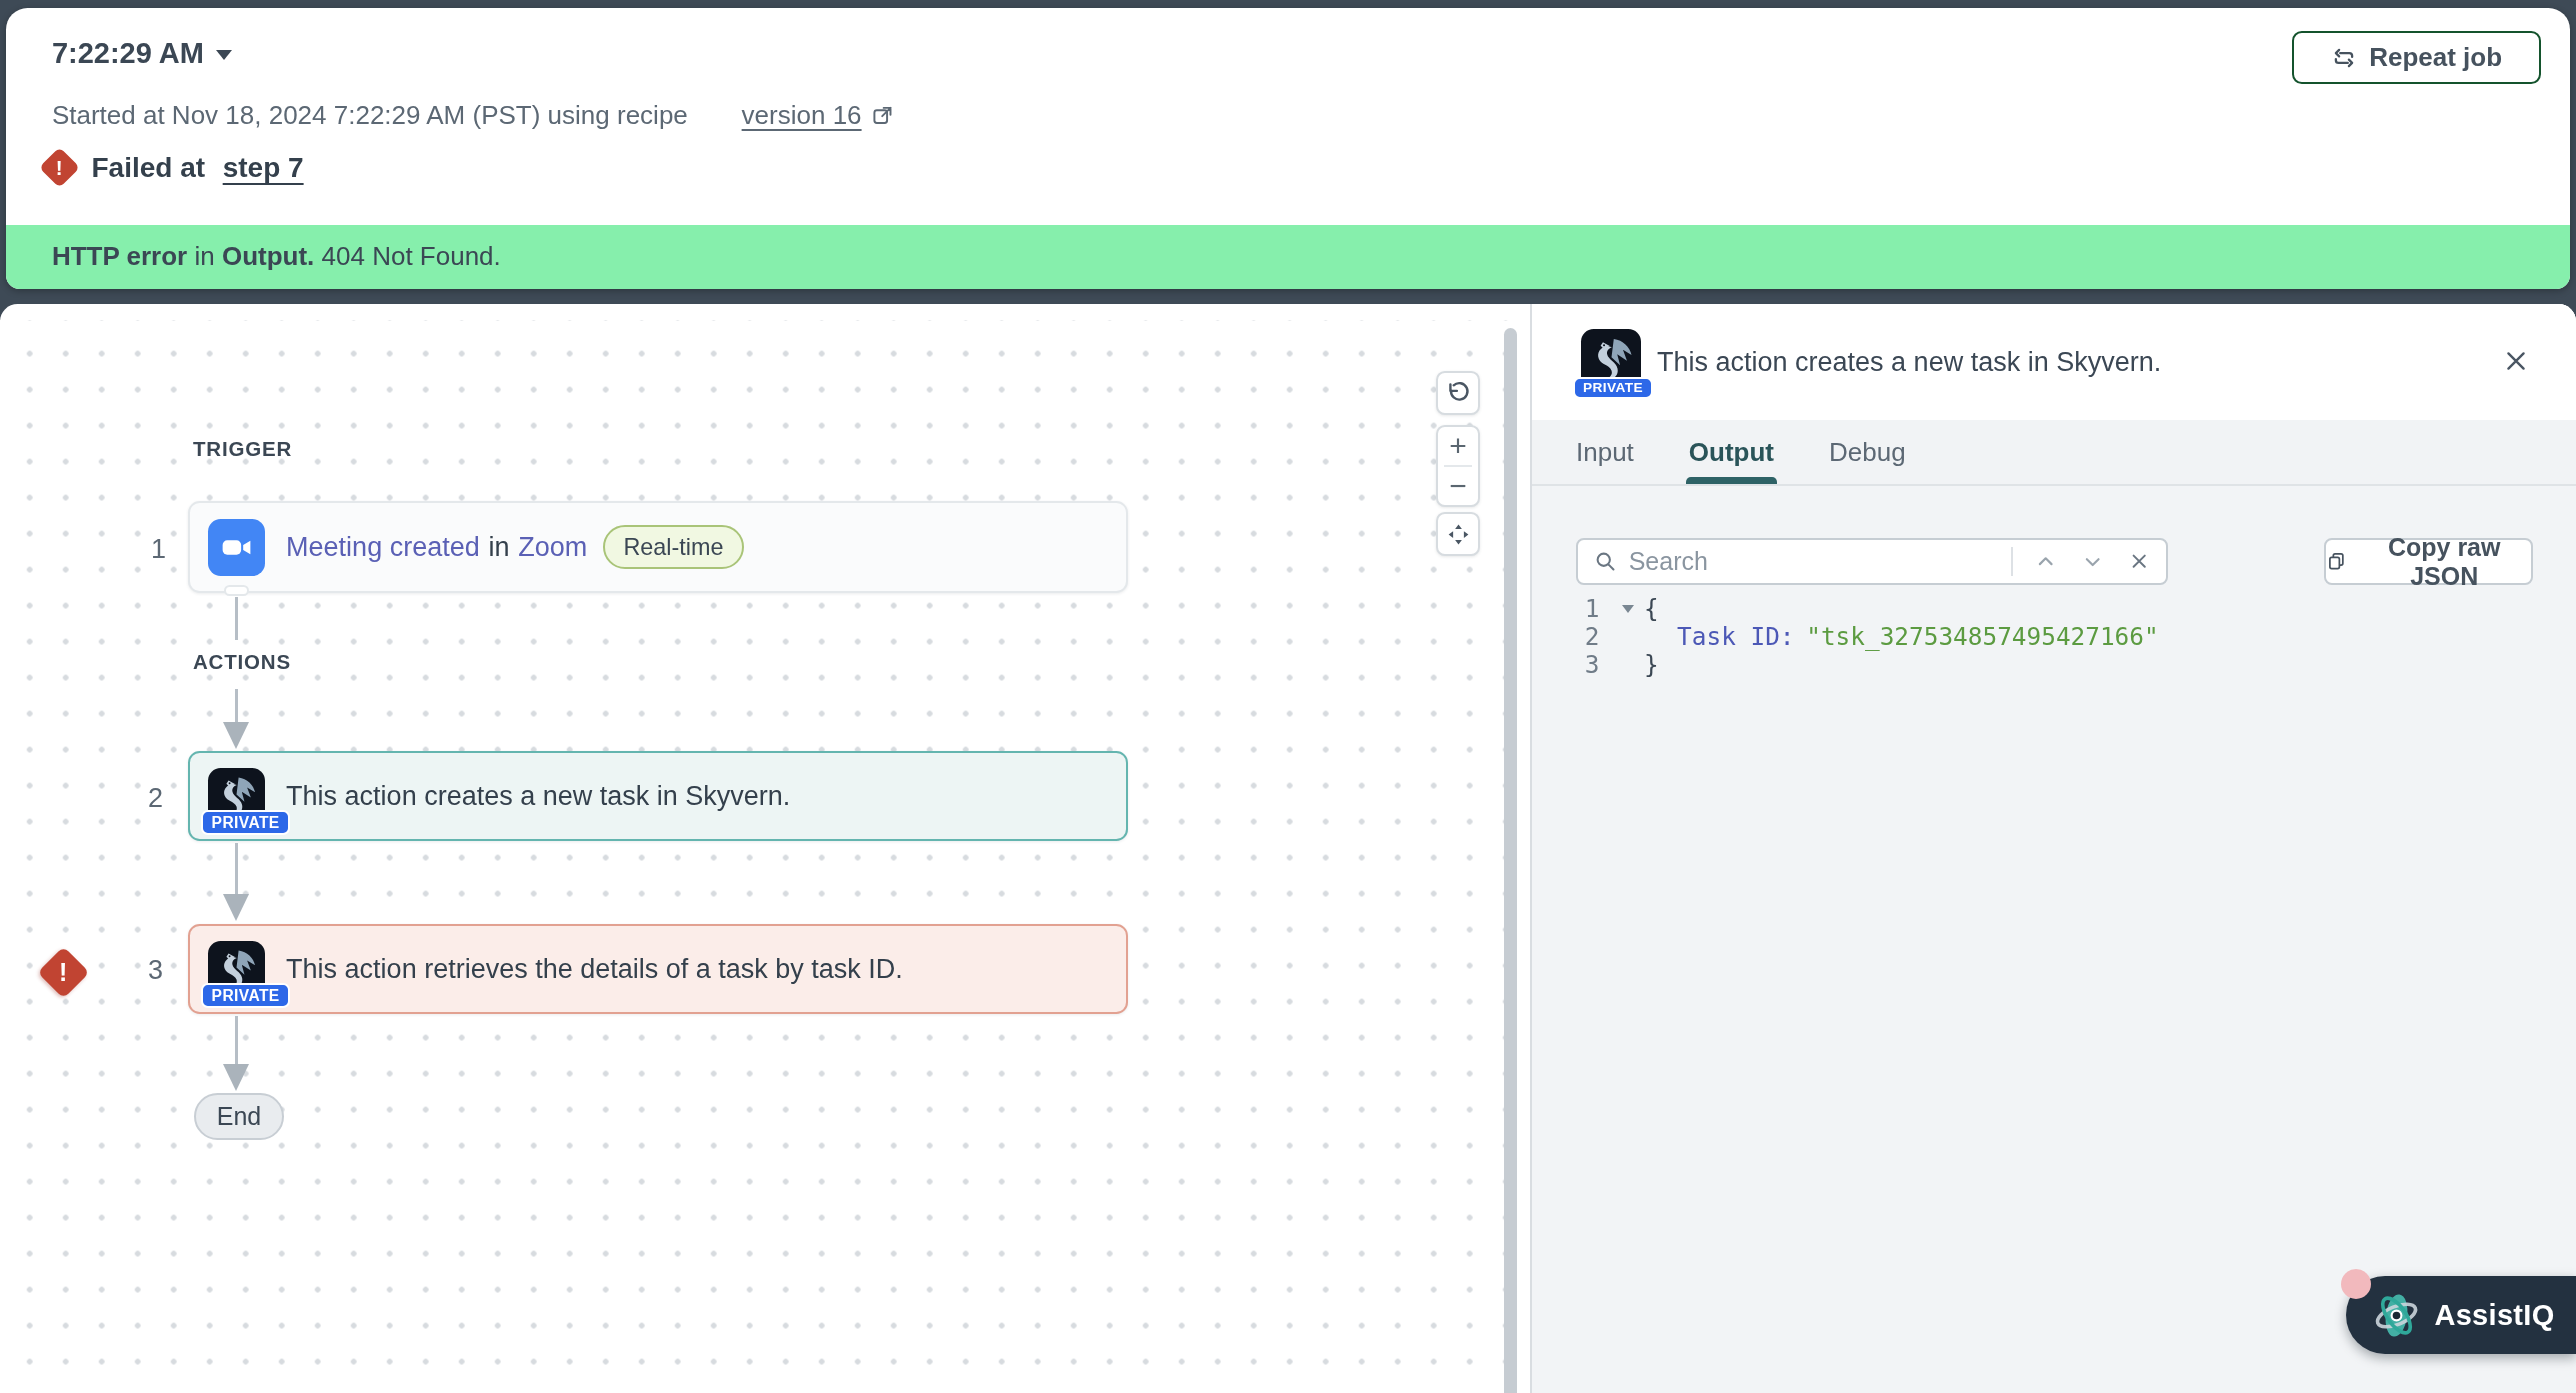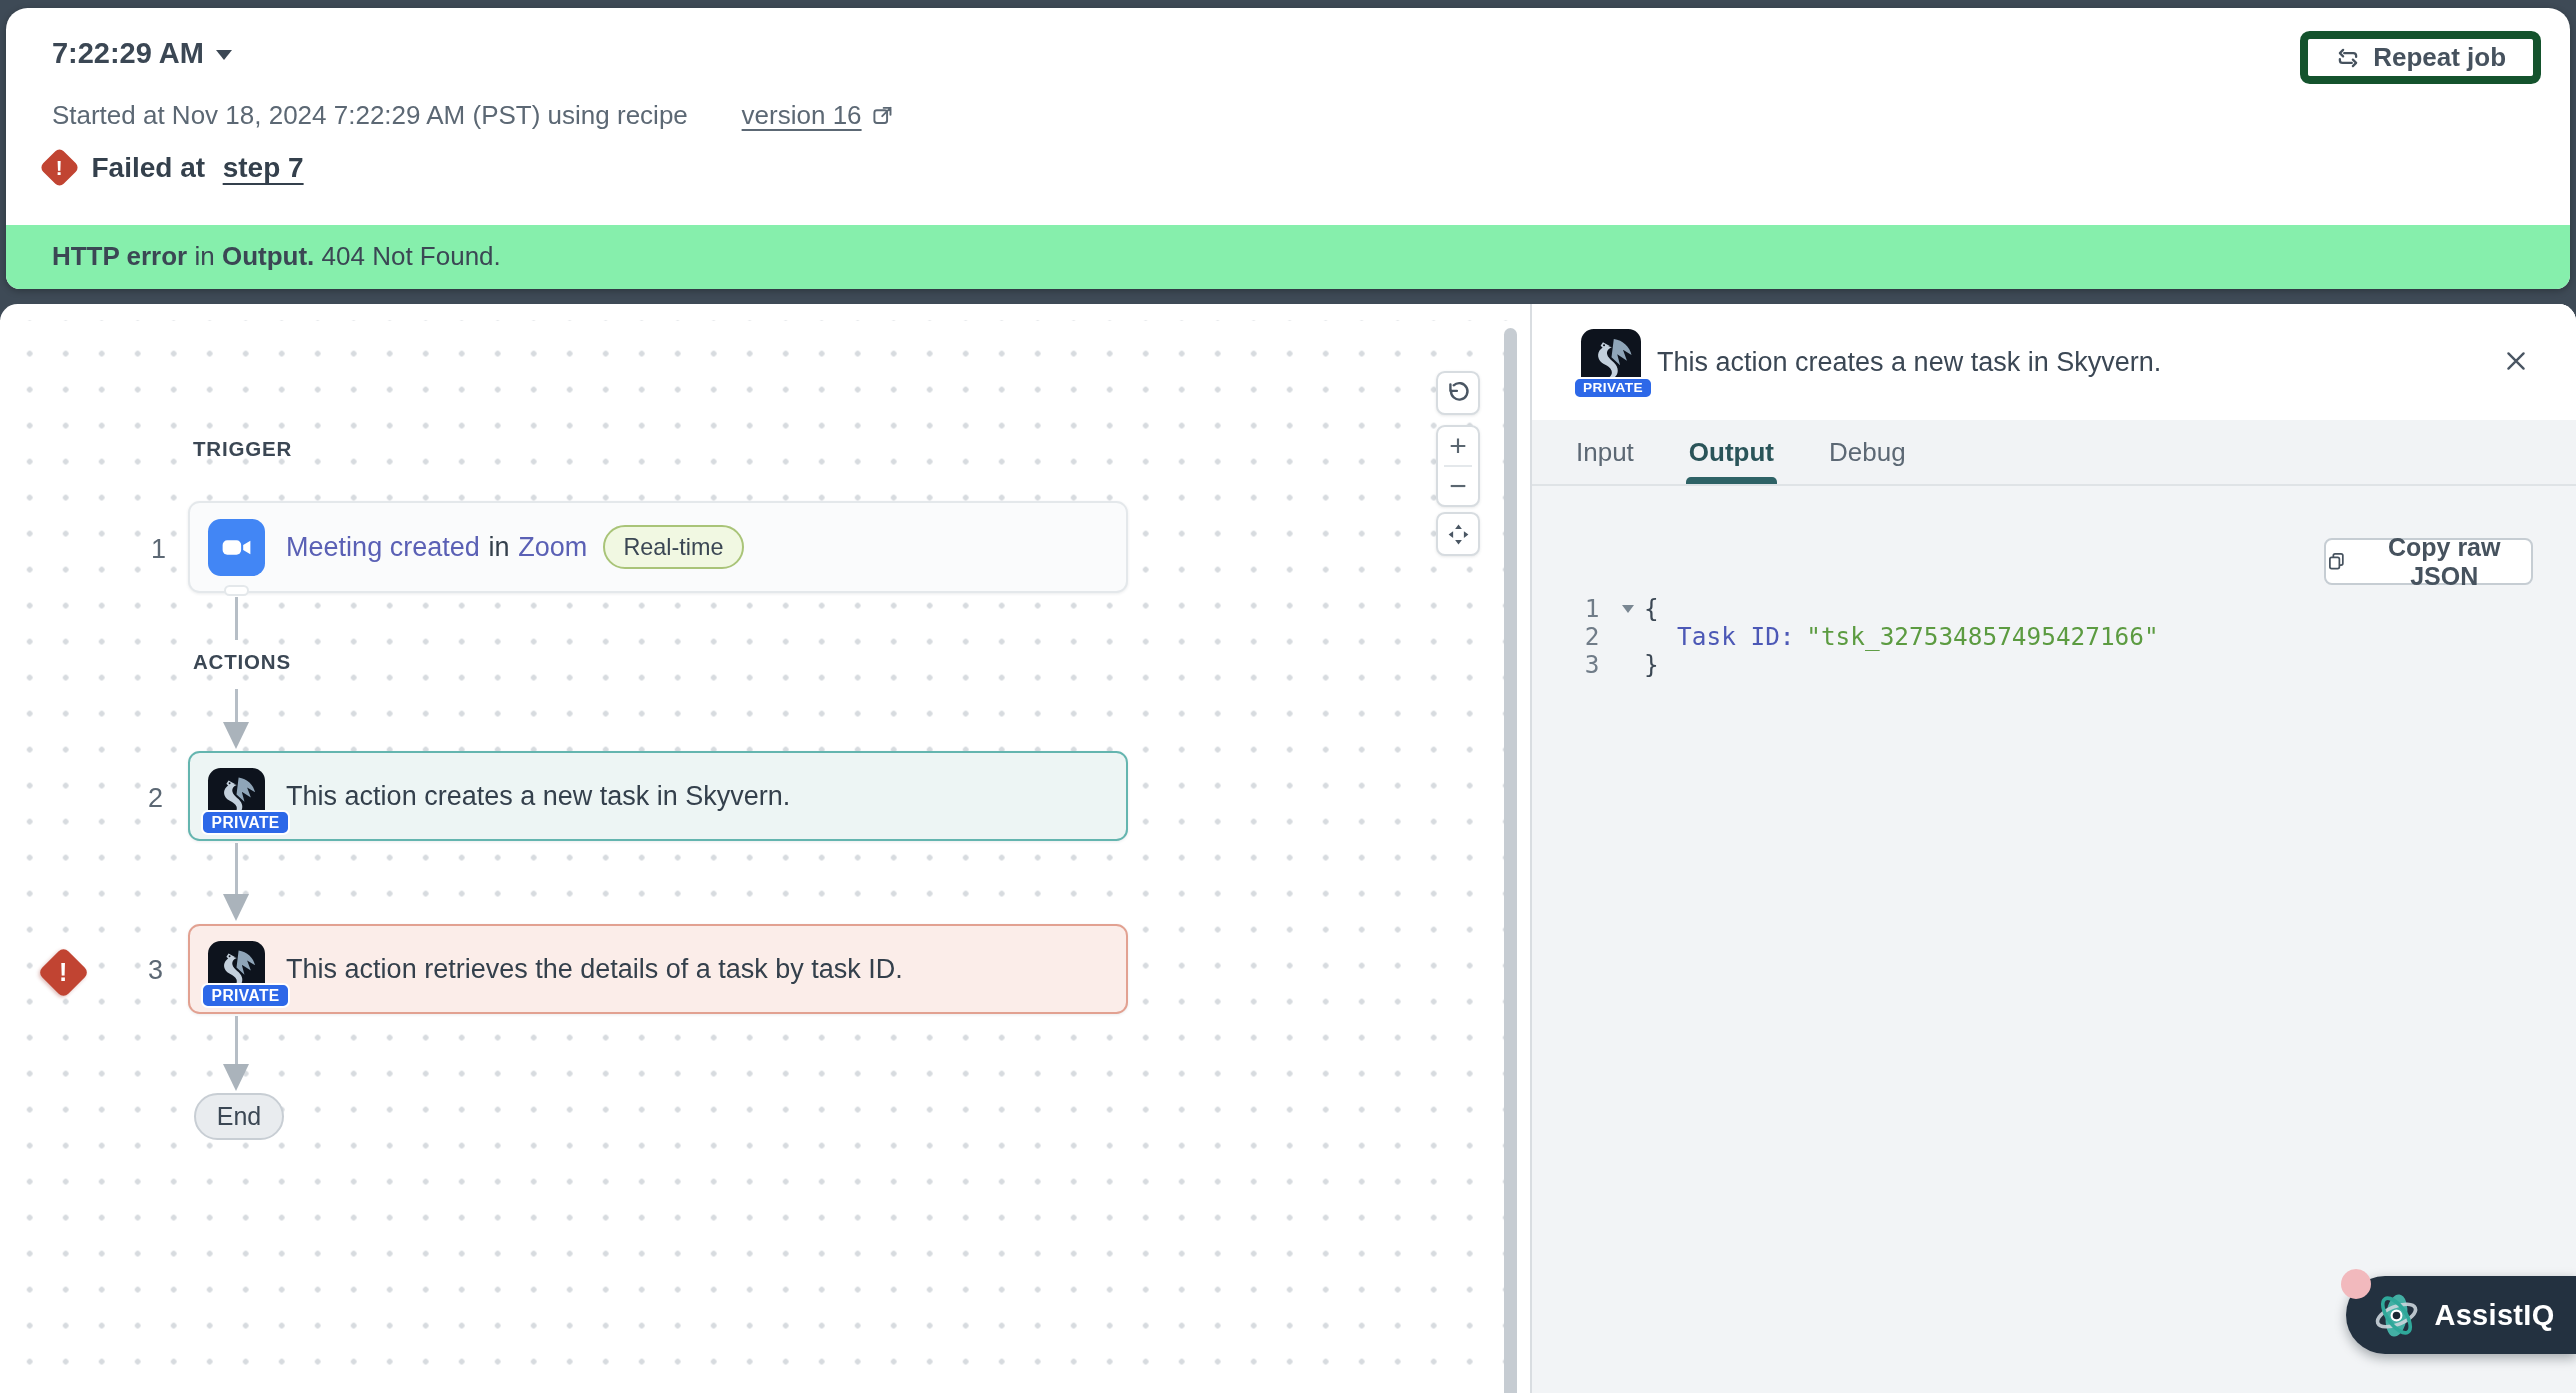--- a/index.html
+++ b/index.html
@@ -16,21 +16,21 @@
   .started-row { position:absolute; left:46px; top:92px; font-size:26px; color:#5C6874;
     display:flex; align-items:center; gap:9.8px; }
   .link-underline { text-decoration:underline; text-underline-offset:4.9px; color:#5C6874; cursor:pointer;margin-left:44px; }
   .failed-row { position:absolute; left:39px; top:144px; display:flex; align-items:center; gap:17.6px;
     font-size:28px; font-weight:700; color:#34404C; }
   .failed-link { text-decoration:underline; text-underline-offset:5.9px; cursor:pointer; }
   .diamond { width:29px; height:29px; background:#C14432; border-radius:5.9px; transform:rotate(45deg);
     display:flex; align-items:center; justify-content:center; flex:0 0 auto; }
   .diamond span { transform:rotate(-45deg); color:#fff; font-weight:700; font-size:20.5px; }
   .repeat-btn { position:absolute; right:29px; top:23.4px; height:53px; display:flex; align-items:center;
-    gap:12.7px; padding:0 27px; background:#fff; border:8px solid #14532d; border-radius:9.8px;
+    gap:12.7px; padding:0 37px; background:#fff; border:2px solid #14532d; border-radius:9.8px;
     font-size:26px; font-weight:700; color:#46525E; cursor:pointer; }
   .error-banner { position:absolute; left:0; right:0; bottom:0; height:64px; background:#86efac;
     border-radius:0 0 13.7px 13.7px; display:flex; align-items:center; padding-left:46px; font-size:26px; color:#3B4754; }
   .error-banner b { font-weight:700; }
   .error-banner span { white-space:pre; }
 
   
   .main-card { position:absolute; left:0; right:0; top:304px; bottom:0; display:flex;
     border-radius:17.6px 17.6px 0 0; overflow:hidden; background:#fff; }
 
@@ -293,20 +293,44 @@
       <div class="tab active">
           <span>Output</span>
           <span class="tab-underline"></span>
         </div>
       <div class="tab">
           <span>Debug</span>
         </div>
     </div>
 
     <div class="p-content">
+      <div class="search-box">
+        <svg width="23.4" height="23.4" viewBox="0 0 24 24">
+          <circle cx="10" cy="10" r="6.3" fill="none" stroke="#6A7682" stroke-width="2.1"></circle>
+          <path d="M15 15 L20 20" stroke="#6A7682" stroke-width="2.1" stroke-linecap="round"></path>
+        </svg>
+        <input type="text" placeholder="Search" style="">
+        <div class="search-ctls">
+          <span class="sbtn">
+            <svg width="23.4" height="23.4" viewBox="0 0 24 24">
+              <path d="M6 14.5 L12 8.5 L18 14.5" fill="none" stroke="#9AA4AD" stroke-width="2.2" stroke-linecap="round" stroke-linejoin="round"></path>
+            </svg>
+          </span>
+          <span class="sbtn">
+            <svg width="23.4" height="23.4" viewBox="0 0 24 24">
+              <path d="M6 9.5 L12 15.5 L18 9.5" fill="none" stroke="#9AA4AD" stroke-width="2.2" stroke-linecap="round" stroke-linejoin="round"></path>
+            </svg>
+          </span>
+          <span class="sbtn">
+            <svg width="22.4" height="22.4" viewBox="0 0 24 24">
+              <path d="M6 6 L18 18 M18 6 L6 18" stroke="#6A7682" stroke-width="2.1" stroke-linecap="round"></path>
+            </svg>
+          </span>
+        </div>
+      </div>
 
       <button class="copy-btn">
         <svg width="22.4" height="22.4" viewBox="0 0 24 24">
           <rect x="8.5" y="3.5" width="11" height="13" rx="2" fill="none" stroke="#46525E" stroke-width="2"></rect>
           <rect x="4.5" y="7.5" width="11" height="13" rx="2" fill="#fff" stroke="#46525E" stroke-width="2"></rect>
         </svg>
         <span>Copy raw JSON</span>
       </button>
 
       <div class="json-view">

